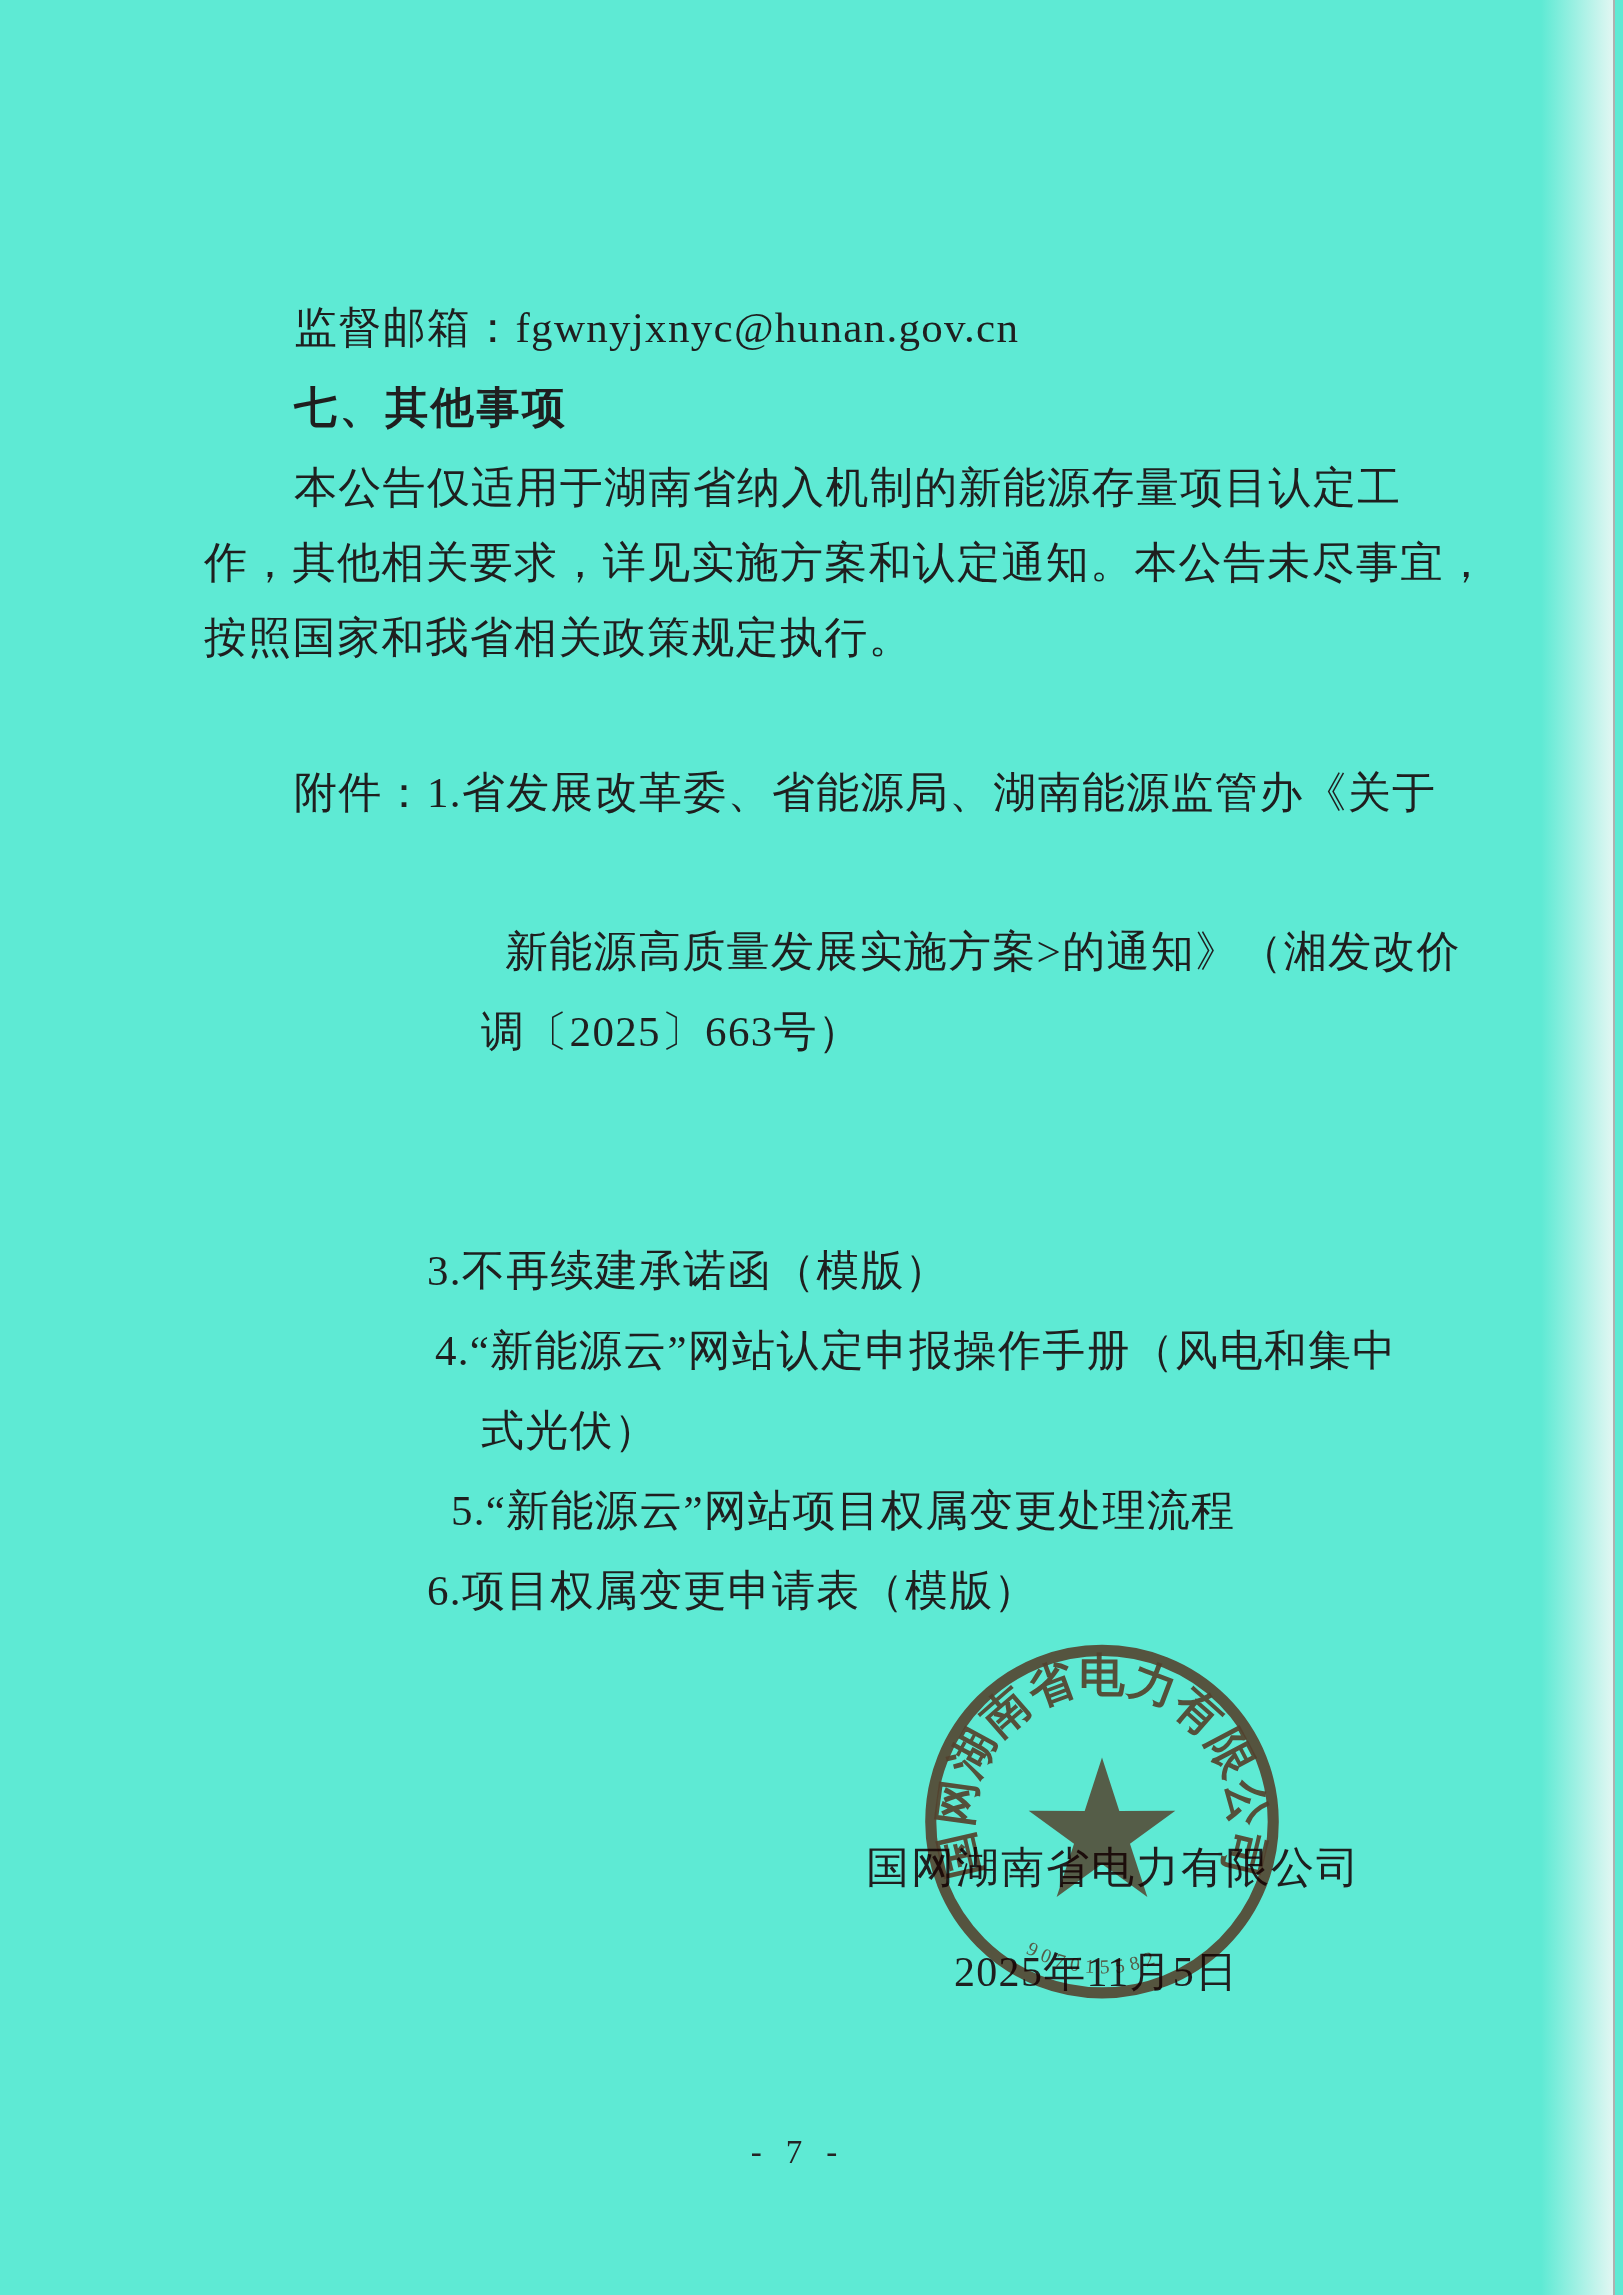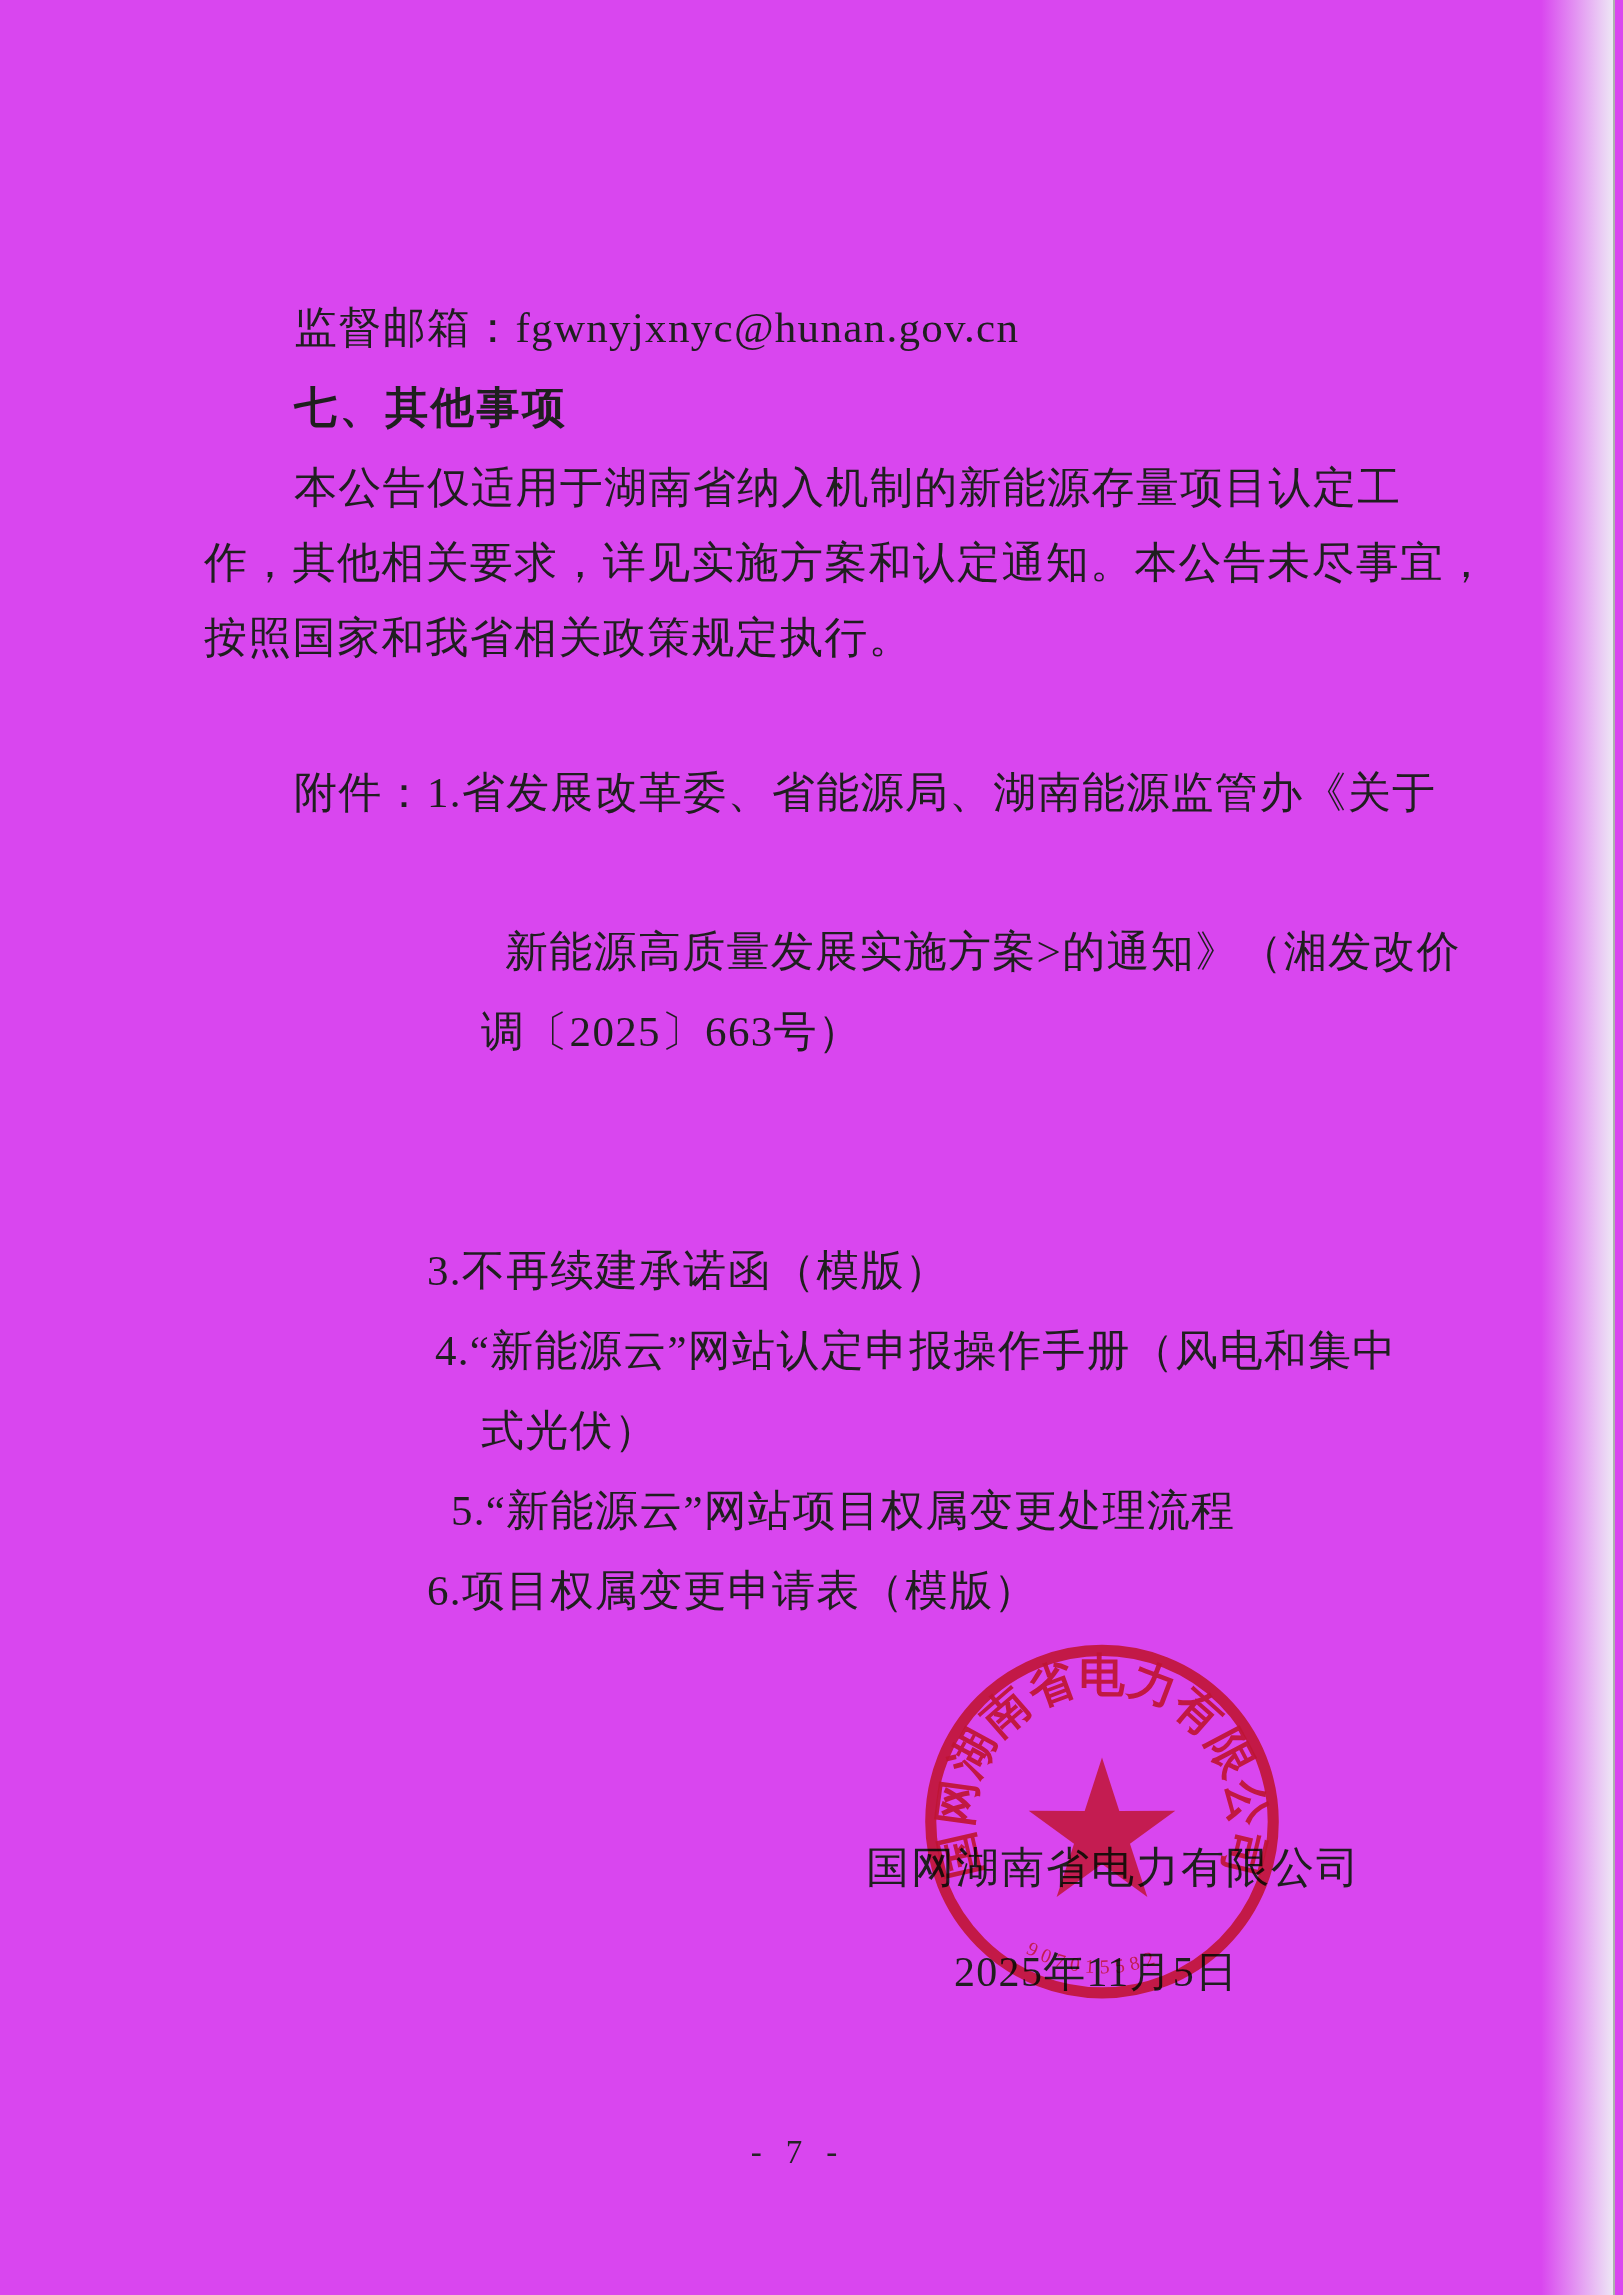--- a/index.html
+++ b/index.html
@@ -1,20 +1,20 @@
 <!DOCTYPE html>
 <html style="font-size:10.5px"><head>
 <meta charset="utf-8">
 <style>
   html, body { margin: 0; padding: 0; background: #e8e8e8; }
   .page {
     position: relative;
     width: 1623px;
     height: 2295px;
-    background: #d946ef;
+    background: #5eead4;
     overflow: hidden;
     font-family: "Liberation Serif", "DejaVu Serif", serif;
     color: #1f1f1f;
   }
   .line {
     position: absolute;
     white-space: nowrap;
     font-size: 43px;
     line-height: 1;
     letter-spacing: 1.3px;

